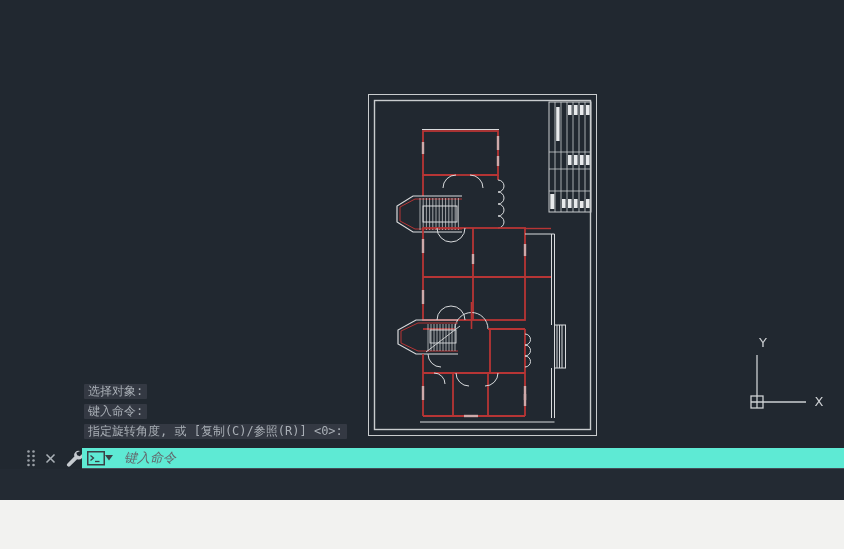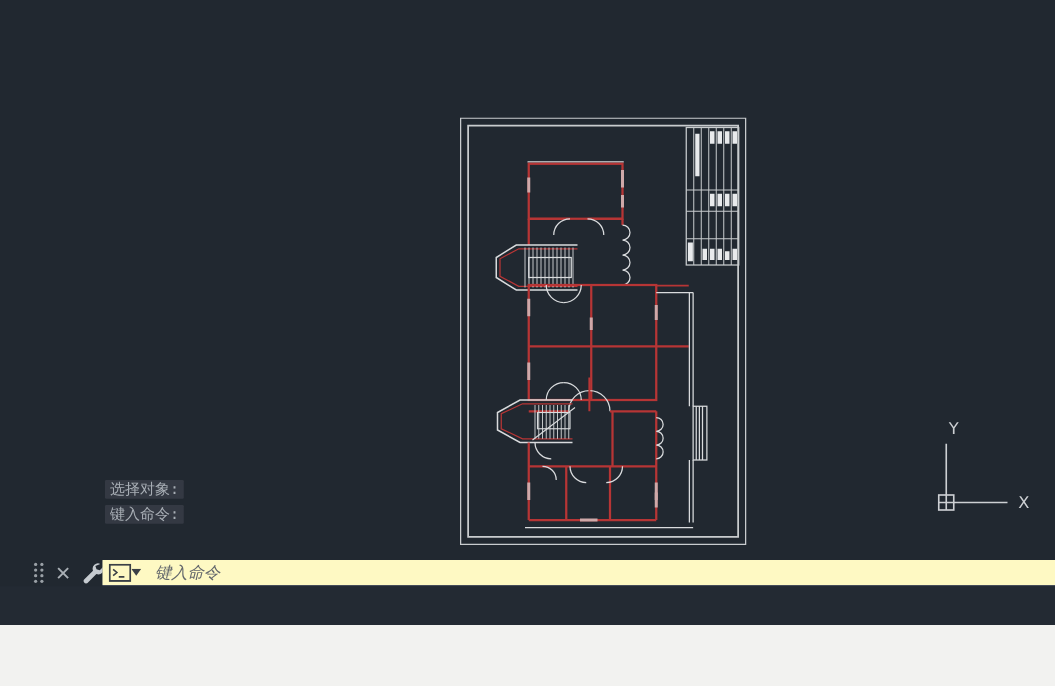--- a/index.html
+++ b/index.html
@@ -10,21 +10,21 @@
   
   .cmd-history{position:absolute;left:84px;top:384px;display:flex;flex-direction:column;
                gap:5px;align-items:flex-start;text-align:right;}
   .cmd-chip{background:#343943;color:#a8aeb5;font-family:"DejaVu Sans Mono",monospace;
             font-size:12px;line-height:13px;padding:1px 4px;white-space:nowrap;border-radius:1px;}
   
   .cmd-left{position:absolute;left:26px;top:447px;height:22px;display:flex;
             align-items:center;gap:9px;}
   .cmd-left svg{display:block;}
   .input-strip{position:absolute;left:82px;top:448px;width:762px;height:20px;
-               background:#fef9c3;display:flex;align-items:center;padding-left:5px;
+               background:#5eead4;display:flex;align-items:center;padding-left:5px;
                box-sizing:border-box;box-shadow:0 1px 0 #454c58;}
   .term-icon{display:flex;align-items:center;gap:3px;}
   .cmd-placeholder{font-style:italic;color:#63676c;font-size:13px;margin-left:10px;}
   
   .dark-strip{position:absolute;left:0;top:469px;width:844px;height:31px;background:#232a33;}
   .bottom-light{position:absolute;left:0;top:500px;width:844px;height:49px;background:#f2f2f0;}
   
   .ucs{position:absolute;left:745px;top:330px;width:85px;height:85px;}
   .ucs text{font-family:"DejaVu Sans",sans-serif;font-size:13px;fill:#cdd0d3;}
 </style>
@@ -199,20 +199,21 @@
       <line x1="6" y1="72" x2="61" y2="72"></line>
       <rect x="6" y="66" width="12" height="12"></rect>
     </g>
     <text x="18" y="17" text-anchor="middle">Y</text>
     <text x="74" y="76" text-anchor="middle">X</text>
   </svg>
 
   <div class="cmd-history">
     <div class="cmd-chip">选择对象:</div>
     <div class="cmd-chip">键入命令:</div>
+    <div class="cmd-chip">指定旋转角度, 或 [复制(C)/参照(R)] &lt;0&gt;:</div>
   </div>
 
   <div class="cmd-left">
     <svg width="10" height="19">
       <g fill="#9aa0a6">
         <circle cx="2.5" cy="2.5" r="1.3"></circle>
           <circle cx="7.5" cy="2.5" r="1.3"></circle>
         <circle cx="2.5" cy="7" r="1.3"></circle>
           <circle cx="7.5" cy="7" r="1.3"></circle>
         <circle cx="2.5" cy="11.5" r="1.3"></circle>

